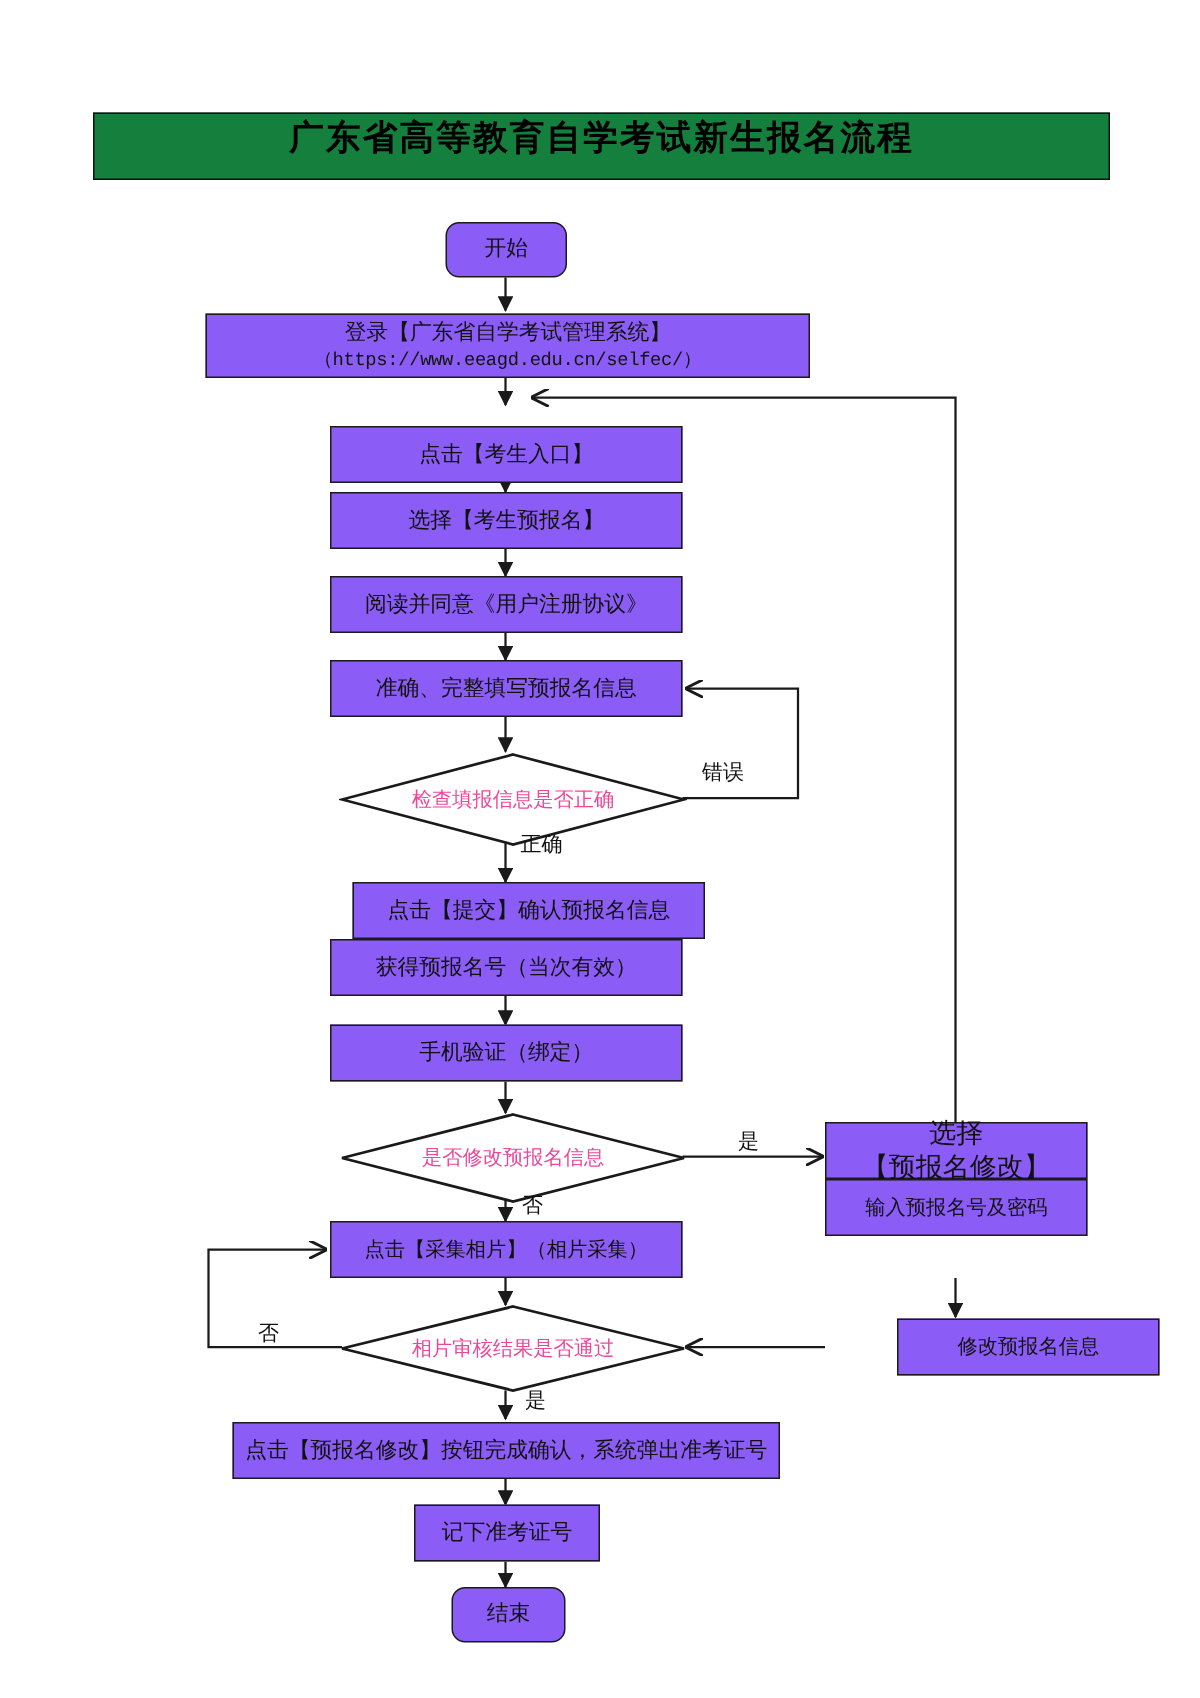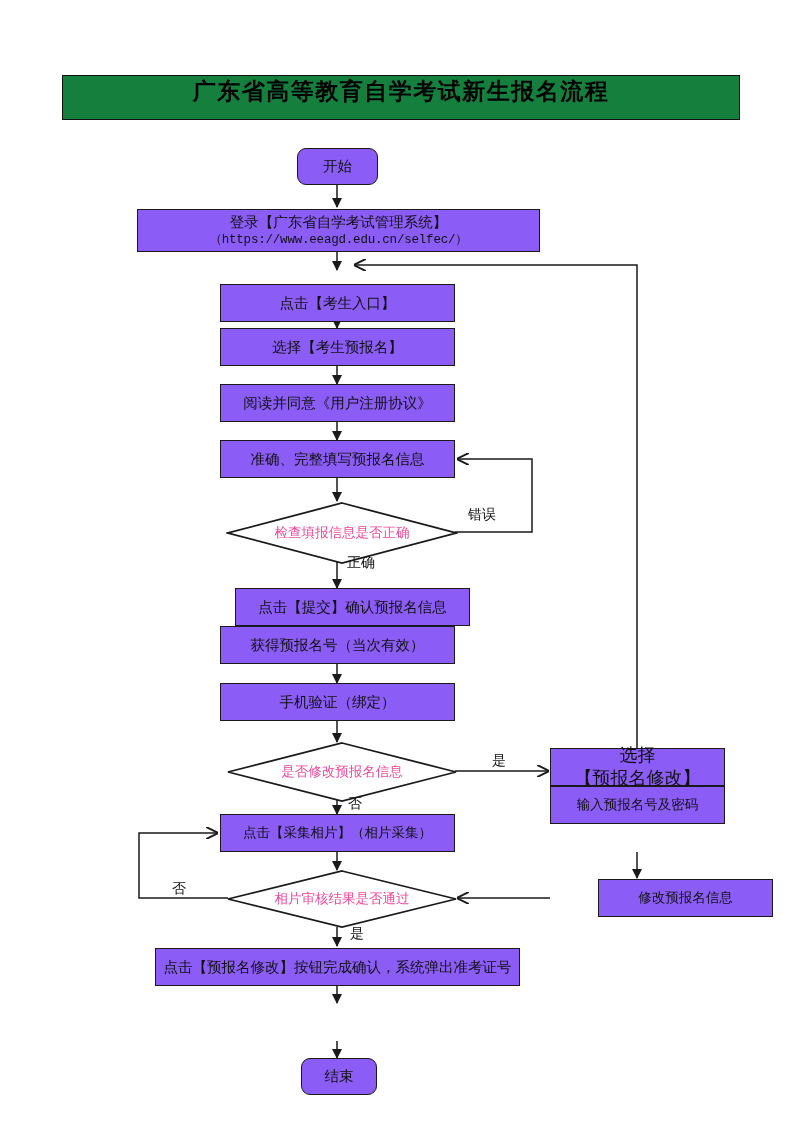--- a/index.html
+++ b/index.html
@@ -228,20 +228,23 @@
     <polygon points="116,2 230,30 116,58 2,30" fill="#ffffff" stroke="#1a1a1a" stroke-width="1.8"></polygon>
   </svg>
   <div class="decision-label" style="left:226px; top:869px; width:232px; height:60px;">
     <span class="node-label cjk fs14">相片审核结果是否通过</span>
   </div>
 
   <div class="node process" style="left:155px; top:948px; width:365px; height:38px;">
     <span class="node-label cjk fs15">点击【预报名修改】按钮完成确认，系统弹出准考证号</span>
   </div>
 
+  <div class="node process" style="left:276px; top:1003px; width:124px; height:38px;">
+    <span class="node-label cjk fs15">记下准考证号</span>
+  </div>
 
   <div class="node terminator" style="left:301px; top:1058px; width:76px; height:37px;">
     <span class="node-label cjk fs15">结束</span>
   </div>
 
   <span class="edge-label cjk" style="left:468px; top:506px;">错误</span>
   <span class="edge-label cjk" style="left:347px; top:554px;text-align:center;">正确</span>
   <span class="edge-label cjk" style="left:492px; top:752px;">是</span>
   <span class="edge-label cjk" style="left:348px; top:795px;">否</span>
   <span class="edge-label cjk" style="left:172px; top:880px;">否</span>

